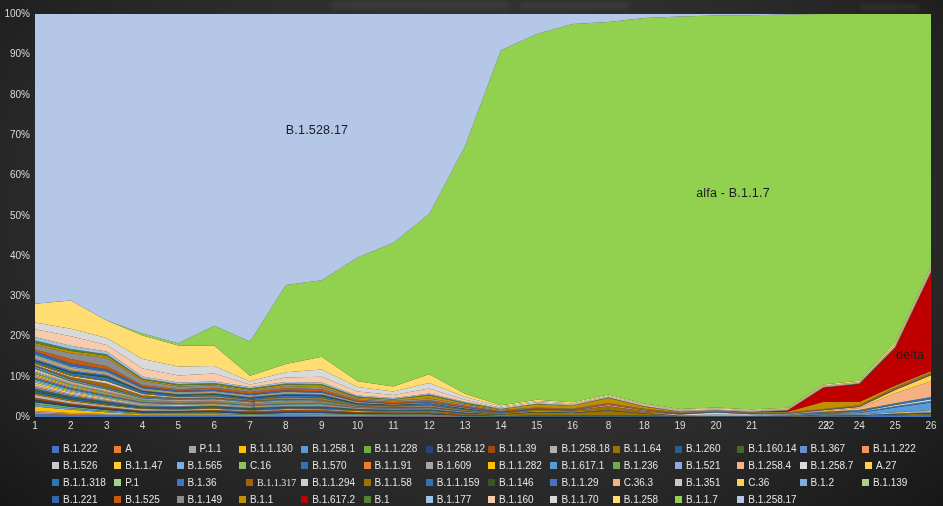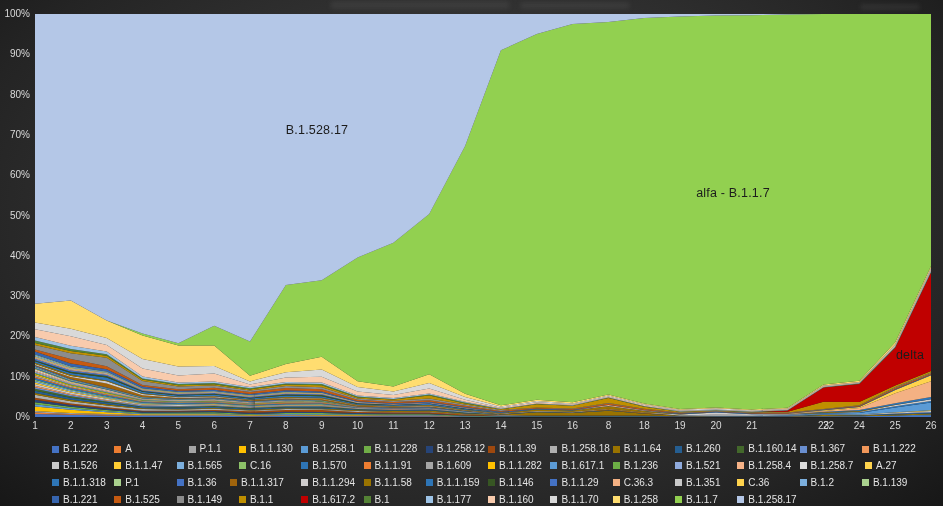--- a/index.html
+++ b/index.html
@@ -247,21 +247,21 @@
         <span class="legend-label">B.1.1.318</span>
       </div>
       <div class="legend-item" style="left: 114.3px; top: 476.8px;">
         <span class="legend-swatch" style="background: rgb(169, 209, 142);"></span>
         <span class="legend-label">P.1</span>
       </div>
       <div class="legend-item" style="left: 176.6px; top: 476.8px;">
         <span class="legend-swatch" style="background: rgb(68, 114, 196);"></span>
         <span class="legend-label">B.1.36</span>
       </div>
-      <div class="legend-item" style="left: 230px; top: 476.8px;">
+      <div class="legend-item" style="left: 246px; top: 476.8px; font-family: Liberation Serif, serif;">
         <span class="legend-swatch" style="background: rgb(160, 100, 12);"></span>
         <span class="legend-label">B.1.1.317</span>
       </div>
       <div class="legend-item" style="left: 301.2px; top: 476.8px;">
         <span class="legend-swatch" style="background: rgb(208, 206, 206);"></span>
         <span class="legend-label">B.1.1.294</span>
       </div>
       <div class="legend-item" style="left: 363.5px; top: 476.8px;">
         <span class="legend-swatch" style="background: rgb(153, 115, 0);"></span>
         <span class="legend-label">B.1.1.58</span>

